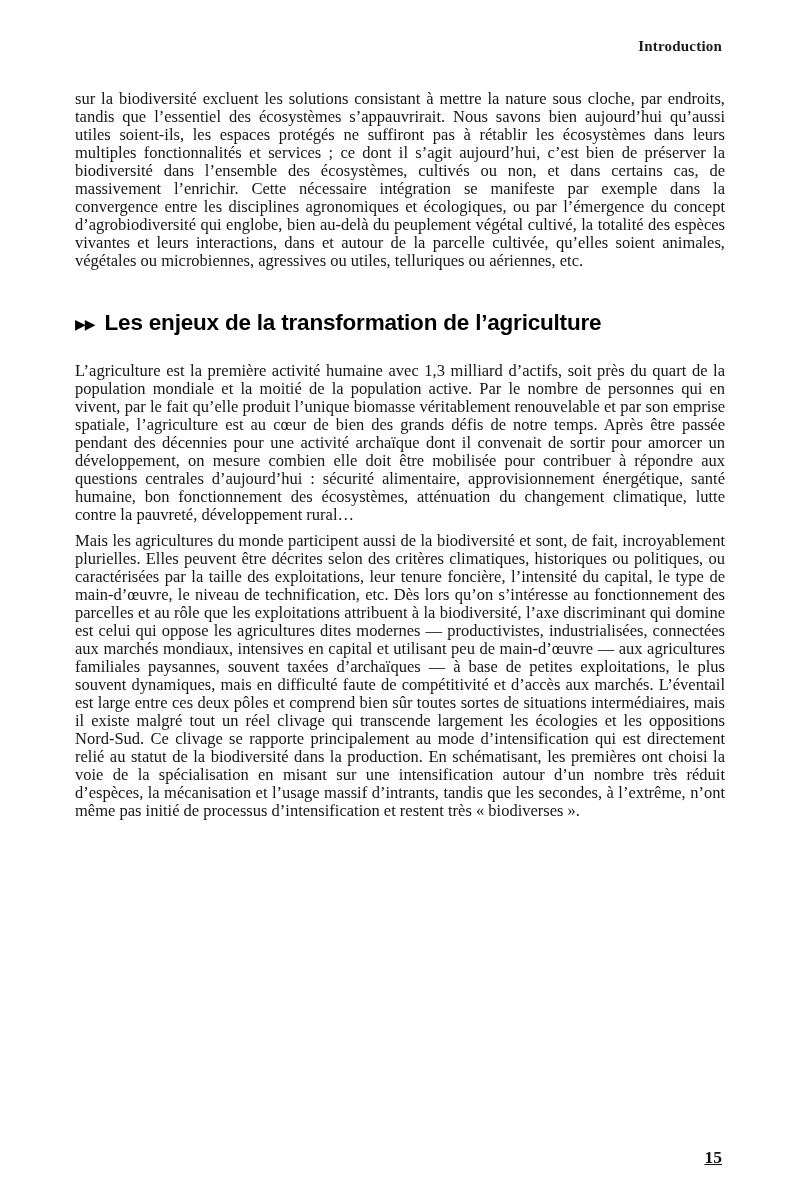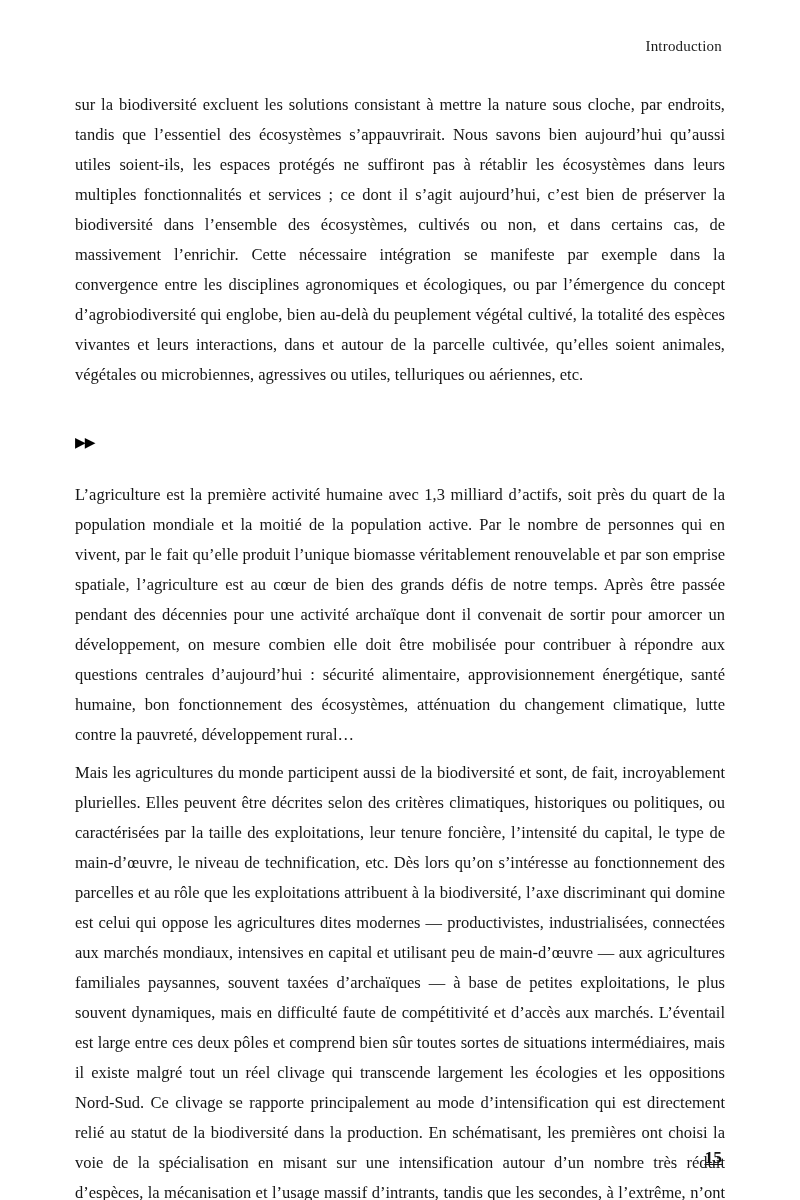--- a/index.html
+++ b/index.html
@@ -17,31 +17,32 @@
     overflow: hidden;
     box-sizing: border-box;
   }
   .running-header {
     position: absolute;
     top: 38px;
     right: 78px;
     font-size: 15px;
     letter-spacing: 0.2px;
     color: #1a1a1a;
+    font-weight: bold;
   }
   .text-block {
     position: absolute;
     top: 90px;
     left: 75px;
     width: 650px;
   }
   .para {
     margin: 0;
     font-size: 16.5px;
-    line-height: 30px;
+    line-height: 18px;
     text-align: justify;
     hyphens: manual;
     color: #151515;
   }
   .para + .para {
     margin-top: 8px;
     font-family: Liberation Serif, serif;
   }
   .section-heading {
     display: flex;
@@ -79,20 +80,21 @@
 <div class="page">
 
   <div class="running-header">Introduction</div>
 
   <div class="text-block">
 
     <p class="para">sur la biodiversité excluent les solutions consistant à mettre la nature sous cloche, par endroits, tandis que l’essentiel des écosystèmes s’appauvrirait. Nous savons bien aujourd’hui qu’aussi utiles soient-ils, les espaces protégés ne suffiront pas à réta­blir les écosystèmes dans leurs multiples fonctionnalités et services&nbsp;; ce dont il s’agit aujourd’hui, c’est bien de préserver la biodiversité dans l’ensemble des écosystèmes, cultivés ou non, et dans certains cas, de massivement l’enrichir. Cette nécessaire intégration se manifeste par exemple dans la convergence entre les disciplines agro­nomiques et écologiques, ou par l’émergence du concept d’agrobiodiversité qui englobe, bien au-delà du peuplement végétal cultivé, la totalité des espèces vivantes et leurs interactions, dans et autour de la parcelle cultivée, qu’elles soient animales, végétales ou microbiennes, agressives ou utiles, telluriques ou aériennes, etc.</p>
 
     <h2 class="section-heading">
       <span class="heading-marker">▶▶</span>
+      <span>Les enjeux de la transformation de l’agriculture</span>
     </h2>
 
     <p class="para">L’agriculture est la première activité humaine avec 1,3 milliard d’actifs, soit près du quart de la population mondiale et la moitié de la population active. Par le nombre de personnes qui en vivent, par le fait qu’elle produit l’unique biomasse véritable­ment renouvelable et par son emprise spatiale, l’agriculture est au cœur de bien des grands défis de notre temps. Après être passée pendant des décennies pour une activité archaïque dont il convenait de sortir pour amorcer un développement, on mesure combien elle doit être mobilisée pour contribuer à répondre aux questions centrales d’aujourd’hui&nbsp;: sécurité alimentaire, approvisionnement énergétique, santé humaine, bon fonctionnement des écosystèmes, atténuation du changement climatique, lutte contre la pauvreté, développement rural…</p>
 
     <p class="para">Mais les agricultures du monde participent aussi de la biodiversité et sont, de fait, incroyablement plurielles. Elles peuvent être décrites selon des critères climatiques, historiques ou politiques, ou caractérisées par la taille des exploitations, leur tenure foncière, l’intensité du capital, le type de main-d’œuvre, le niveau de technification, etc. Dès lors qu’on s’intéresse au fonctionnement des parcelles et au rôle que les exploitations attribuent à la biodiversité, l’axe discriminant qui domine est celui qui oppose les agricultures dites modernes — productivistes, industrialisées, connectées aux marchés mondiaux, intensives en capital et utilisant peu de main-d’œuvre — aux agricultures familiales paysannes, souvent taxées d’archaïques — à base de petites exploitations, le plus souvent dynamiques, mais en difficulté faute de compétiti­vité et d’accès aux marchés. L’éventail est large entre ces deux pôles et comprend bien sûr toutes sortes de situations intermédiaires, mais il existe malgré tout un réel clivage qui transcende largement les écologies et les oppositions Nord-Sud. Ce clivage se rapporte principalement au mode d’intensification qui est directement relié au statut de la biodiversité dans la production. En schématisant, les premières ont choisi la voie de la spécialisation en misant sur une intensification autour d’un nombre très réduit d’espèces, la mécanisation et l’usage massif d’intrants, tandis que les secondes, à l’extrême, n’ont même pas initié de processus d’intensification et restent très «&nbsp;biodiverses&nbsp;».</p>
 
 
   </div>
 
   <div class="page-number">15</div>

